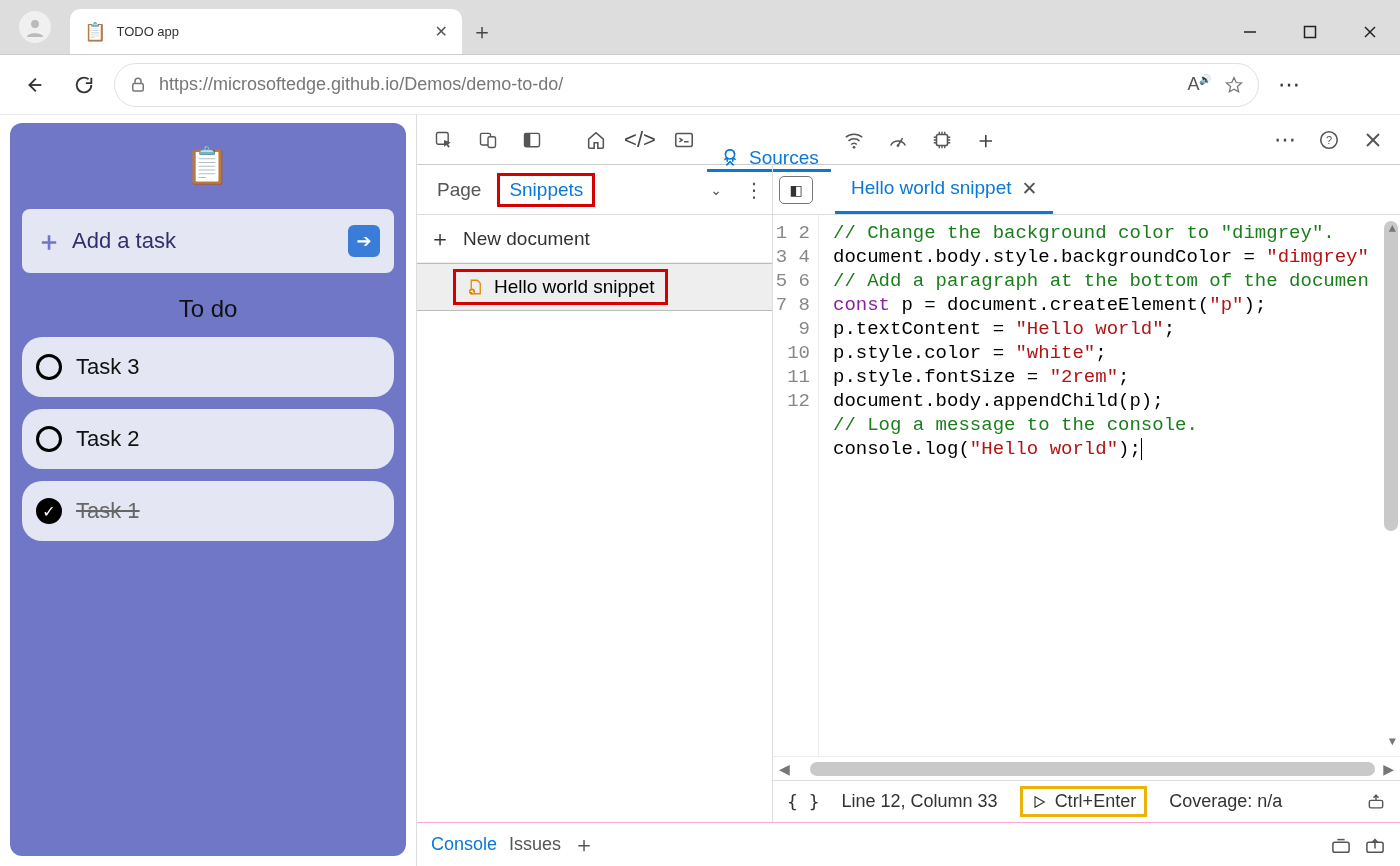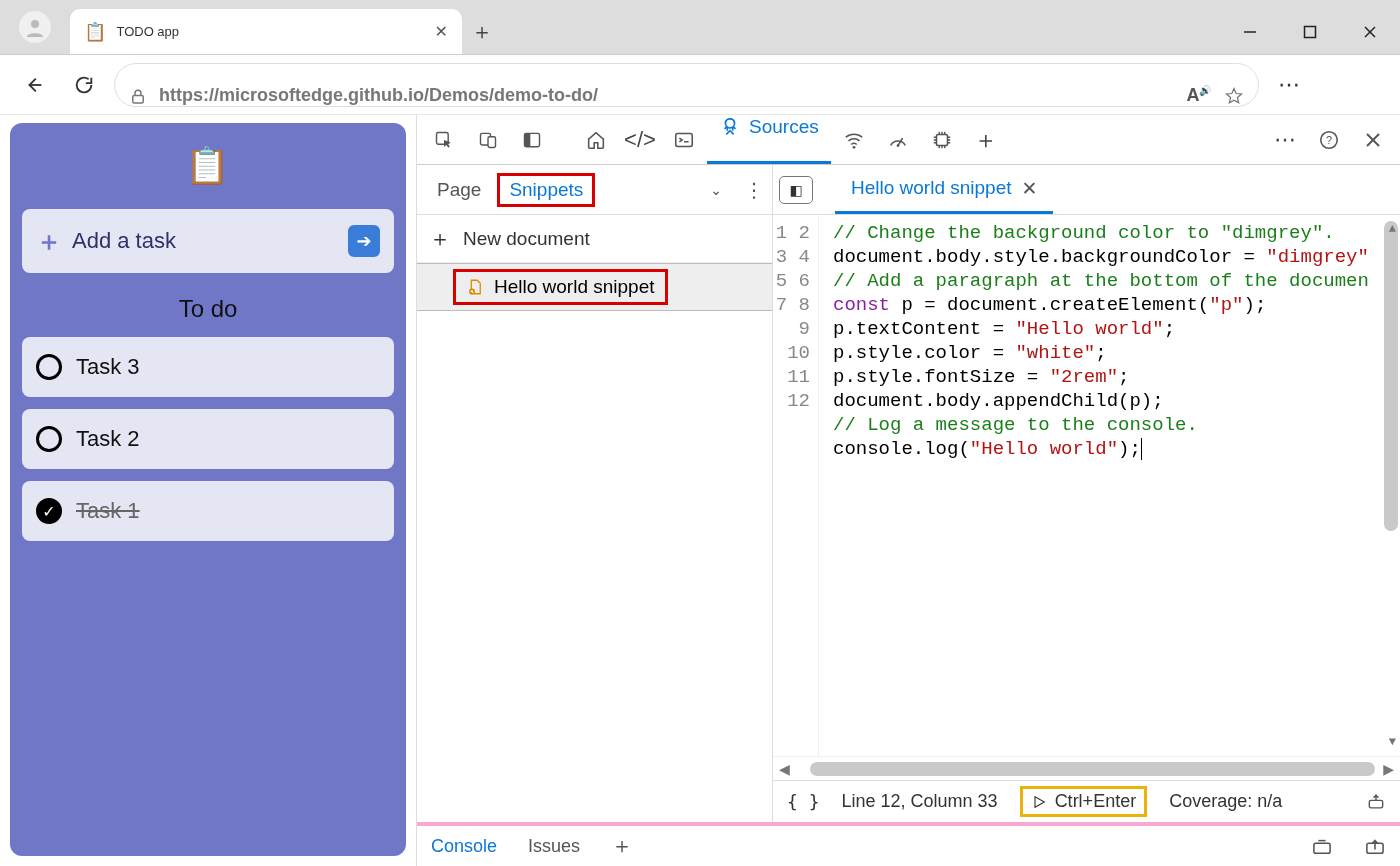--- a/index.html
+++ b/index.html
@@ -13,44 +13,44 @@
   .tab { background:#fff; height:45px; width:392px; border-radius:10px 10px 0 0; display:flex; align-items:center; gap:10px; padding:0 14px; }
   .tab .favicon { font-size:18px; }
   .tab .title { flex:1; color:#333; font-size:13px; }
   .tab .close { color:#555; font-size:16px; }
   .newtab { width:40px; display:flex; align-items:center; justify-content:center; color:#444; font-size:22px; height:45px; }
   .windowctrls { margin-left:auto; display:flex; }
   .windowctrls div { width:60px; height:45px; display:flex; align-items:center; justify-content:center; font-size:16px; color:#222; }
 
   .addrbar { height:60px; background:#fff; display:flex; align-items:center; gap:10px; padding:0 14px; border-bottom:1px solid #e8e8e8; }
   .ico-btn { width:40px; height:40px; display:flex; align-items:center; justify-content:center; color:#333; border-radius:6px; }
-  .urlfield { flex:1; display:flex; align-items:flex-end; background:#fff; border:1px solid #e0e0e0; border-radius:22px; height:44px; padding:0 14px; gap:12px; color:#777; font-size:18px; max-width:1145px;font-weight:bold; }
+  .urlfield { flex:1; display:flex; align-items:center; background:#fff; border:1px solid #e0e0e0; border-radius:22px; height:44px; padding:0 14px; gap:12px; color:#777; font-size:18px; max-width:1145px; }
   .urlfield .url { flex:1; color:#777; white-space:nowrap; overflow:hidden; }
 
   
   .workspace { display:flex; height:calc(866px - 55px - 60px); }
   .page-side { width:416px; height:100%; padding:8px 10px 10px 10px; }
   .app { background:#7077c6; border-radius:12px; height:100%; padding:16px 12px; color:#222; }
   .app-title { display:flex; align-items:center; gap:14px; justify-content:center; margin:6px 0 22px 0; }
   .app-title .icon { font-size:36px; }
   .app-title h1 { font-size:40px; font-weight:700; margin:0; color:#111; }
   .addrow { background:#e4e6f4; border-radius:8px; height:64px; display:flex; align-items:center; padding:0 14px; font-size:22px; color:#322f6a; }
   .addrow .plus { color:#7077c6; font-size:26px; margin-right:10px; font-weight:600; }
   .addrow .go { margin-left:auto; width:32px; height:32px; border-radius:6px; background:#3a7dd8; color:#fff; display:flex; align-items:center; justify-content:center; font-size:18px; }
   .section-label { text-align:center; font-size:24px; margin:22px 0 14px 0; color:#111; }
-  .task { background:#e4e6f4; border-radius:8px; height:60px; display:flex; align-items:center; padding:0 14px; font-size:22px; margin-bottom:12px; color:#111; }
+  .task { background:#e4e6f4; border-radius:20px; height:60px; display:flex; align-items:center; padding:0 14px; font-size:22px; margin-bottom:12px; color:#111; }
   .task .circle { width:26px; height:26px; border:3px solid #000; border-radius:50%; margin-right:14px; }
   .task.done .circle { background:#000; color:#fff; display:flex; align-items:center; justify-content:center; font-size:16px; }
   .task.done .label { text-decoration:line-through; color:#666; }
 
   
   .devtools { flex:1; display:flex; flex-direction:column; border-left:1px solid #ddd; }
   .dt-tabs { height:50px; border-bottom:1px solid #ccc; display:flex; align-items:center; padding:0 6px; gap:2px; }
   .dt-tabs .ico { width:42px; height:42px; display:flex; align-items:center; justify-content:center; color:#444; font-size:20px; }
-  .dt-tabs .tab-item { height:48px; display:flex; align-items:flex-start; gap:8px; padding:0 12px; color:#333; font-size:19px; }
+  .dt-tabs .tab-item { height:64px; display:flex; align-items:flex-end; gap:8px; padding:0 12px; color:#333; font-size:19px; }
   .dt-tabs .tab-item.active { border-bottom:3px solid #0a78d6; color:#0a78d6; }
   .dt-tabs .spacer { flex:1; }
 
   .dt-body { flex:1; display:flex; min-height:0; }
   .nav-pane { width:356px; border-right:1px solid #ddd; display:flex; flex-direction:column; }
   .nav-tabs { height:50px; display:flex; align-items:center; padding:0 8px; border-bottom:1px solid #ddd; gap:4px; }
   .nav-tabs .ntab { padding:6px 12px; font-size:19px; color:#555; }
   .nav-tabs .ntab.active { color:#0a78d6; }
   .nav-tabs .hl { border:3px solid #d60000; padding:3px 9px; }
   .nav-tabs .grow { flex:1; }
@@ -73,21 +73,21 @@
   @keyframes blink { 50% { border-color:transparent; } }
   .editor-scroll-v { position:absolute; right:2px; top:6px; width:14px; height:310px; background:#c9c9c9; border-radius:7px; }
   .editor-scrollbar-row { height:24px; display:flex; align-items:center; padding:0 6px; border-top:1px solid #eee; }
   .editor-scrollbar-row .left-tri, .editor-scrollbar-row .right-tri { color:#777; font-size:14px; }
   .editor-scrollbar-row .thumb { flex:1; height:14px; background:#c9c9c9; border-radius:7px; margin:0 8px 0 20px; }
 
   .status { height:42px; border-top:1px solid #ddd; display:flex; align-items:center; padding:0 14px; gap:22px; font-size:18px; color:#333; }
   .status .hl { border:3px solid #eab308; display:flex; align-items:center; gap:8px; padding:2px 8px; }
   .status .spacer { flex:1; }
 
-  .drawer { height:44px; border-top:4px solid #f9a8d4; display:flex; align-items:center; padding:0 14px; gap:31px; font-size:18px; }
+  .drawer { height:44px; border-top:1px solid #f9a8d4; display:flex; align-items:center; padding:0 14px; gap:12px; font-size:18px; }
   .drawer .dtab { color:#555; }
   .drawer .dtab.active { color:#0a78d6; }
   .drawer .spacer { flex:1; }
 
   svg { display:block; }
 </style>
 </head>
 <body>
 
 <div class="titlebar">

